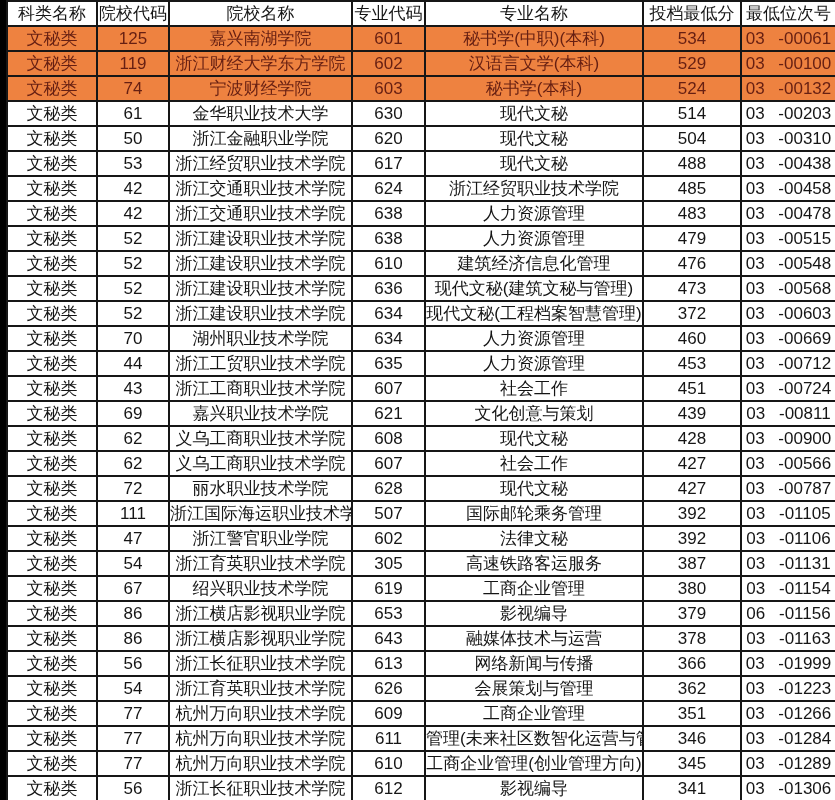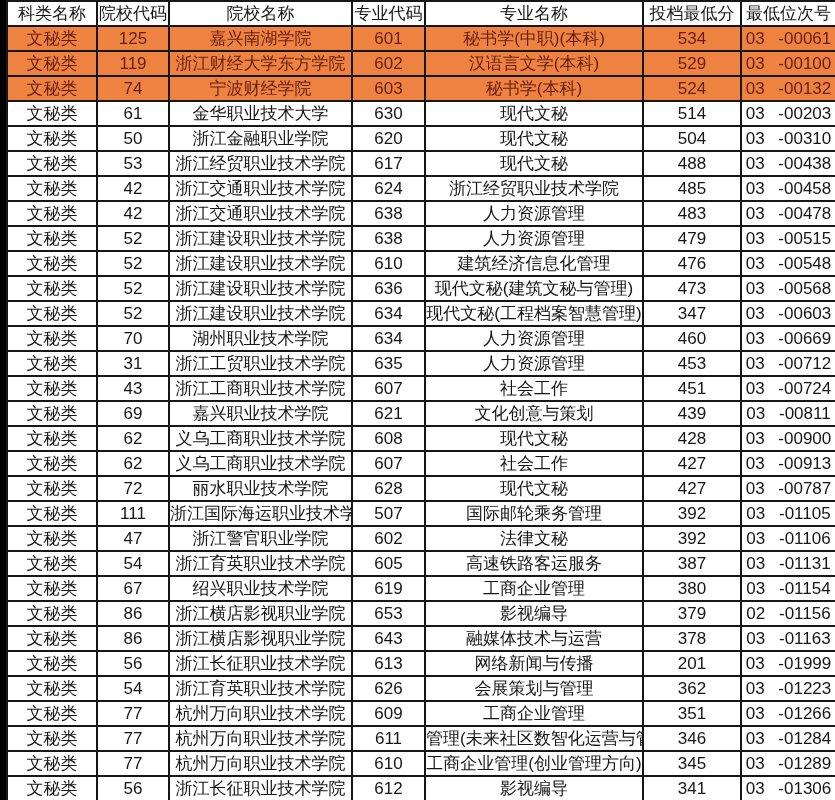--- a/index.html
+++ b/index.html
@@ -170,35 +170,35 @@
     <td>现代文秘(建筑文秘与管理)</td>
     <td>473</td>
     <td>03 -00568</td>
   </tr>
       <tr>
     <td>文秘类</td>
     <td>52</td>
     <td>浙江建设职业技术学院</td>
     <td>634</td>
     <td>现代文秘(工程档案智慧管理)</td>
-    <td>347</td>
+    <td>372</td>
     <td>03 -00603</td>
   </tr>
       <tr>
     <td>文秘类</td>
     <td>70</td>
     <td>湖州职业技术学院</td>
     <td>634</td>
     <td>人力资源管理</td>
     <td>460</td>
     <td>03 -00669</td>
   </tr>
       <tr>
     <td>文秘类</td>
-    <td>31</td>
+    <td>44</td>
     <td>浙江工贸职业技术学院</td>
     <td>635</td>
     <td>人力资源管理</td>
     <td>453</td>
     <td>03 -00712</td>
   </tr>
       <tr>
     <td>文秘类</td>
     <td>43</td>
     <td>浙江工商职业技术学院</td>
@@ -225,21 +225,21 @@
     <td>428</td>
     <td>03 -00900</td>
   </tr>
       <tr>
     <td>文秘类</td>
     <td>62</td>
     <td>义乌工商职业技术学院</td>
     <td>607</td>
     <td>社会工作</td>
     <td>427</td>
-    <td>03 -00913</td>
+    <td>03 -00566</td>
   </tr>
       <tr>
     <td>文秘类</td>
     <td>72</td>
     <td>丽水职业技术学院</td>
     <td>628</td>
     <td>现代文秘</td>
     <td>427</td>
     <td>03 -00787</td>
   </tr>
@@ -258,59 +258,59 @@
     <td>浙江警官职业学院</td>
     <td>602</td>
     <td>法律文秘</td>
     <td>392</td>
     <td>03 -01106</td>
   </tr>
       <tr>
     <td>文秘类</td>
     <td>54</td>
     <td>浙江育英职业技术学院</td>
-    <td>605</td>
+    <td>305</td>
     <td>高速铁路客运服务</td>
     <td>387</td>
     <td>03 -01131</td>
   </tr>
       <tr>
     <td>文秘类</td>
     <td>67</td>
     <td>绍兴职业技术学院</td>
     <td>619</td>
     <td>工商企业管理</td>
     <td>380</td>
     <td>03 -01154</td>
   </tr>
       <tr>
     <td>文秘类</td>
     <td>86</td>
     <td>浙江横店影视职业学院</td>
     <td>653</td>
     <td>影视编导</td>
     <td>379</td>
-    <td>02 -01156</td>
+    <td>06 -01156</td>
   </tr>
       <tr>
     <td>文秘类</td>
     <td>86</td>
     <td>浙江横店影视职业学院</td>
     <td>643</td>
     <td>融媒体技术与运营</td>
     <td>378</td>
     <td>03 -01163</td>
   </tr>
       <tr>
     <td>文秘类</td>
     <td>56</td>
     <td>浙江长征职业技术学院</td>
     <td>613</td>
     <td>网络新闻与传播</td>
-    <td>201</td>
+    <td>366</td>
     <td>03 -01999</td>
   </tr>
       <tr>
     <td>文秘类</td>
     <td>54</td>
     <td>浙江育英职业技术学院</td>
     <td>626</td>
     <td>会展策划与管理</td>
     <td>362</td>
     <td>03 -01223</td>

